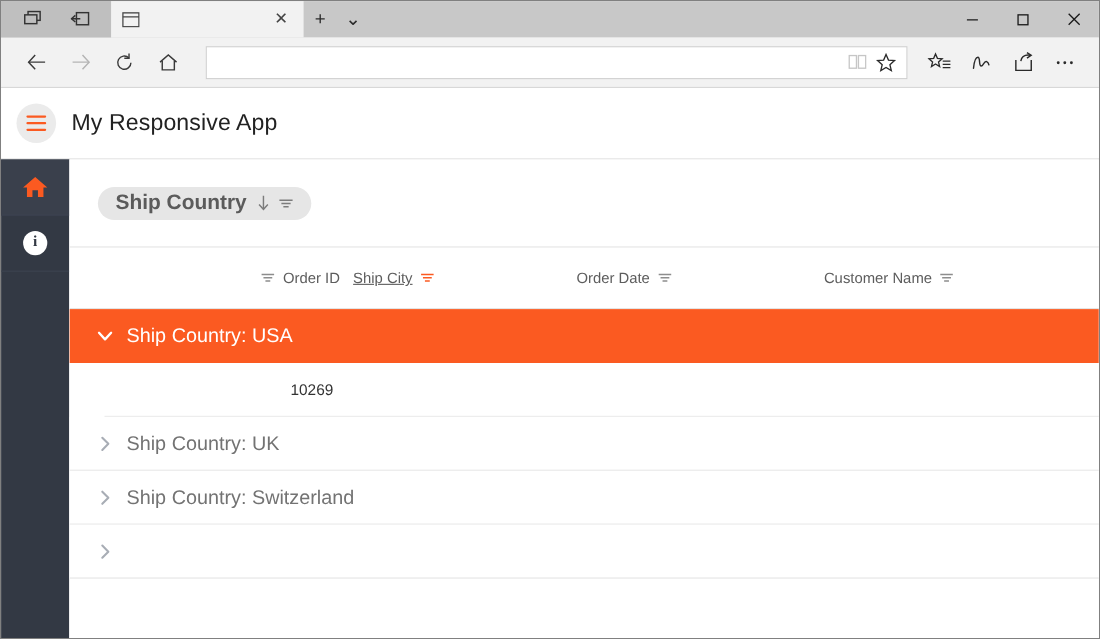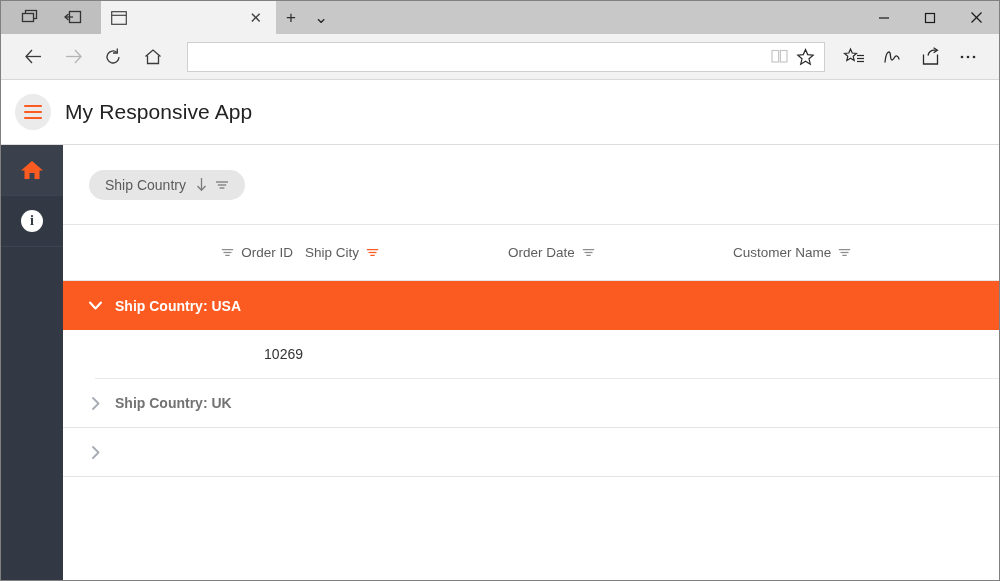--- a/index.html
+++ b/index.html
@@ -230,51 +230,52 @@
   }
   .group-chip {
     display: inline-flex;
     align-items: center;
     gap: 9px;
     background: #e6e6e6;
     border-radius: 16px;
     height: 30px;
     padding: 0 16px;
     color: #5b5b5b;
-    font-size: 14px;
+    font-size: 19px;
+    font-weight: bold;
   }
   .chip-icons { display: inline-flex; align-items: center; gap: 7px; color: #7c7c7c; }
 
   
   .grid-header {
     height: 56px;
     display: flex;
     align-items: center;
     border-bottom: 1px solid #e4e4e4;
     font-size: 13.5px;
     color: #5d5d5d;
     box-sizing: border-box;
   }
   .col { display: flex; align-items: center; box-sizing: border-box; }
-  .col-orderid   { width: 230px; justify-content: flex-end; padding-right: 0; gap: 7px; }
-  .col-shipcity  { width: 215px; padding-left: 12px; gap: 7px; }
+  .col-orderid   { width: 230px; justify-content: flex-end; padding-right: 0; gap: 7px; margin-left: 16px; }
+  .col-shipcity  { width: 215px; padding-left: 12px; gap: 7px; text-decoration: underline; }
   .col-orderdate { width: 225px; padding-left: 0; gap: 7px; }
   .col-customer  { flex: 1; padding-left: 0; gap: 7px; }
   .filter-ico { color: #8d8d8d; display: inline-flex; }
   .filter-ico.active { color: #fb5a21; }
 
   
   .grid-rows { flex: 1; overflow: hidden; }
   .group-row {
     height: 49px;
     display: flex;
     align-items: center;
     padding-left: 18px;
-    font-size: 14px;
-    font-weight: bold;
+    font-size: 18px;
+    font-weight: normal;
     box-sizing: border-box;
     border-bottom: 1px solid #e4e4e4;
   }
   .group-row.expanded {
     background: #fb5a21;
     color: #ffffff;
     border-bottom: none;
   }
   .group-row.collapsed {
     background: #ffffff;
@@ -548,18 +549,26 @@
               </svg>
             </span>
             <span class="group-label">Ship Country: UK</span>
           </div>
           <div class="group-row collapsed">
             <span class="group-caret">
               <svg width="11" height="15" viewBox="0 0 11 15">
                 <polyline points="3,2 8.5,7.5 3,13" fill="none" stroke="currentColor" stroke-width="1.9" stroke-linecap="round" stroke-linejoin="round"></polyline>
               </svg>
             </span>
+            <span class="group-label">Ship Country: Switzerland</span>
+          </div>
+          <div class="group-row collapsed">
+            <span class="group-caret">
+              <svg width="11" height="15" viewBox="0 0 11 15">
+                <polyline points="3,2 8.5,7.5 3,13" fill="none" stroke="currentColor" stroke-width="1.9" stroke-linecap="round" stroke-linejoin="round"></polyline>
+              </svg>
+            </span>
           </div>
         </div>
 
     </div>
   </div>
 </div>
 
 </body></html>

